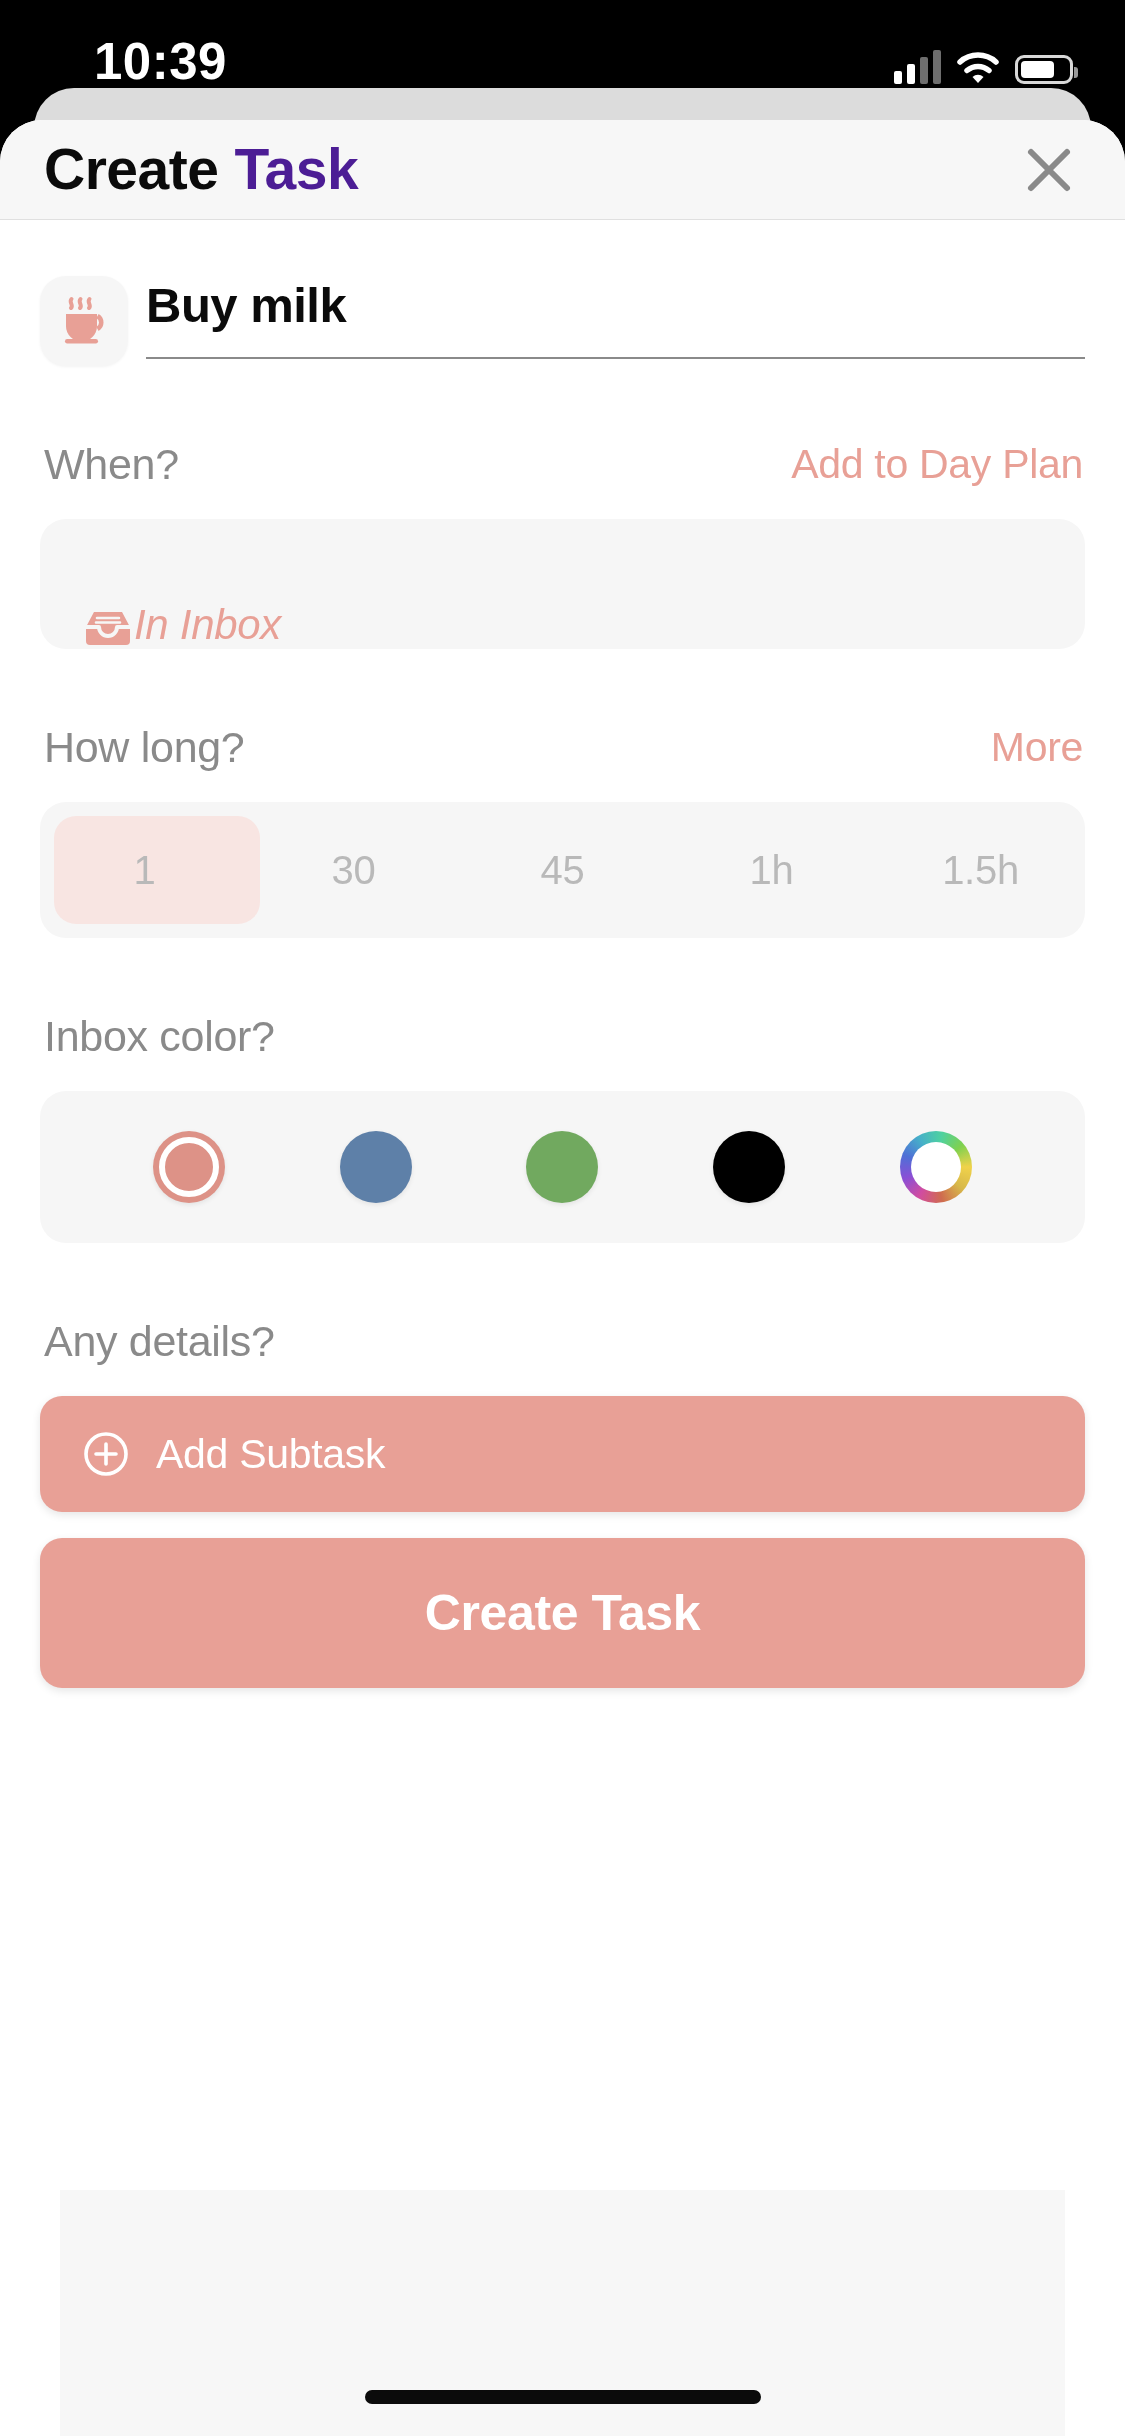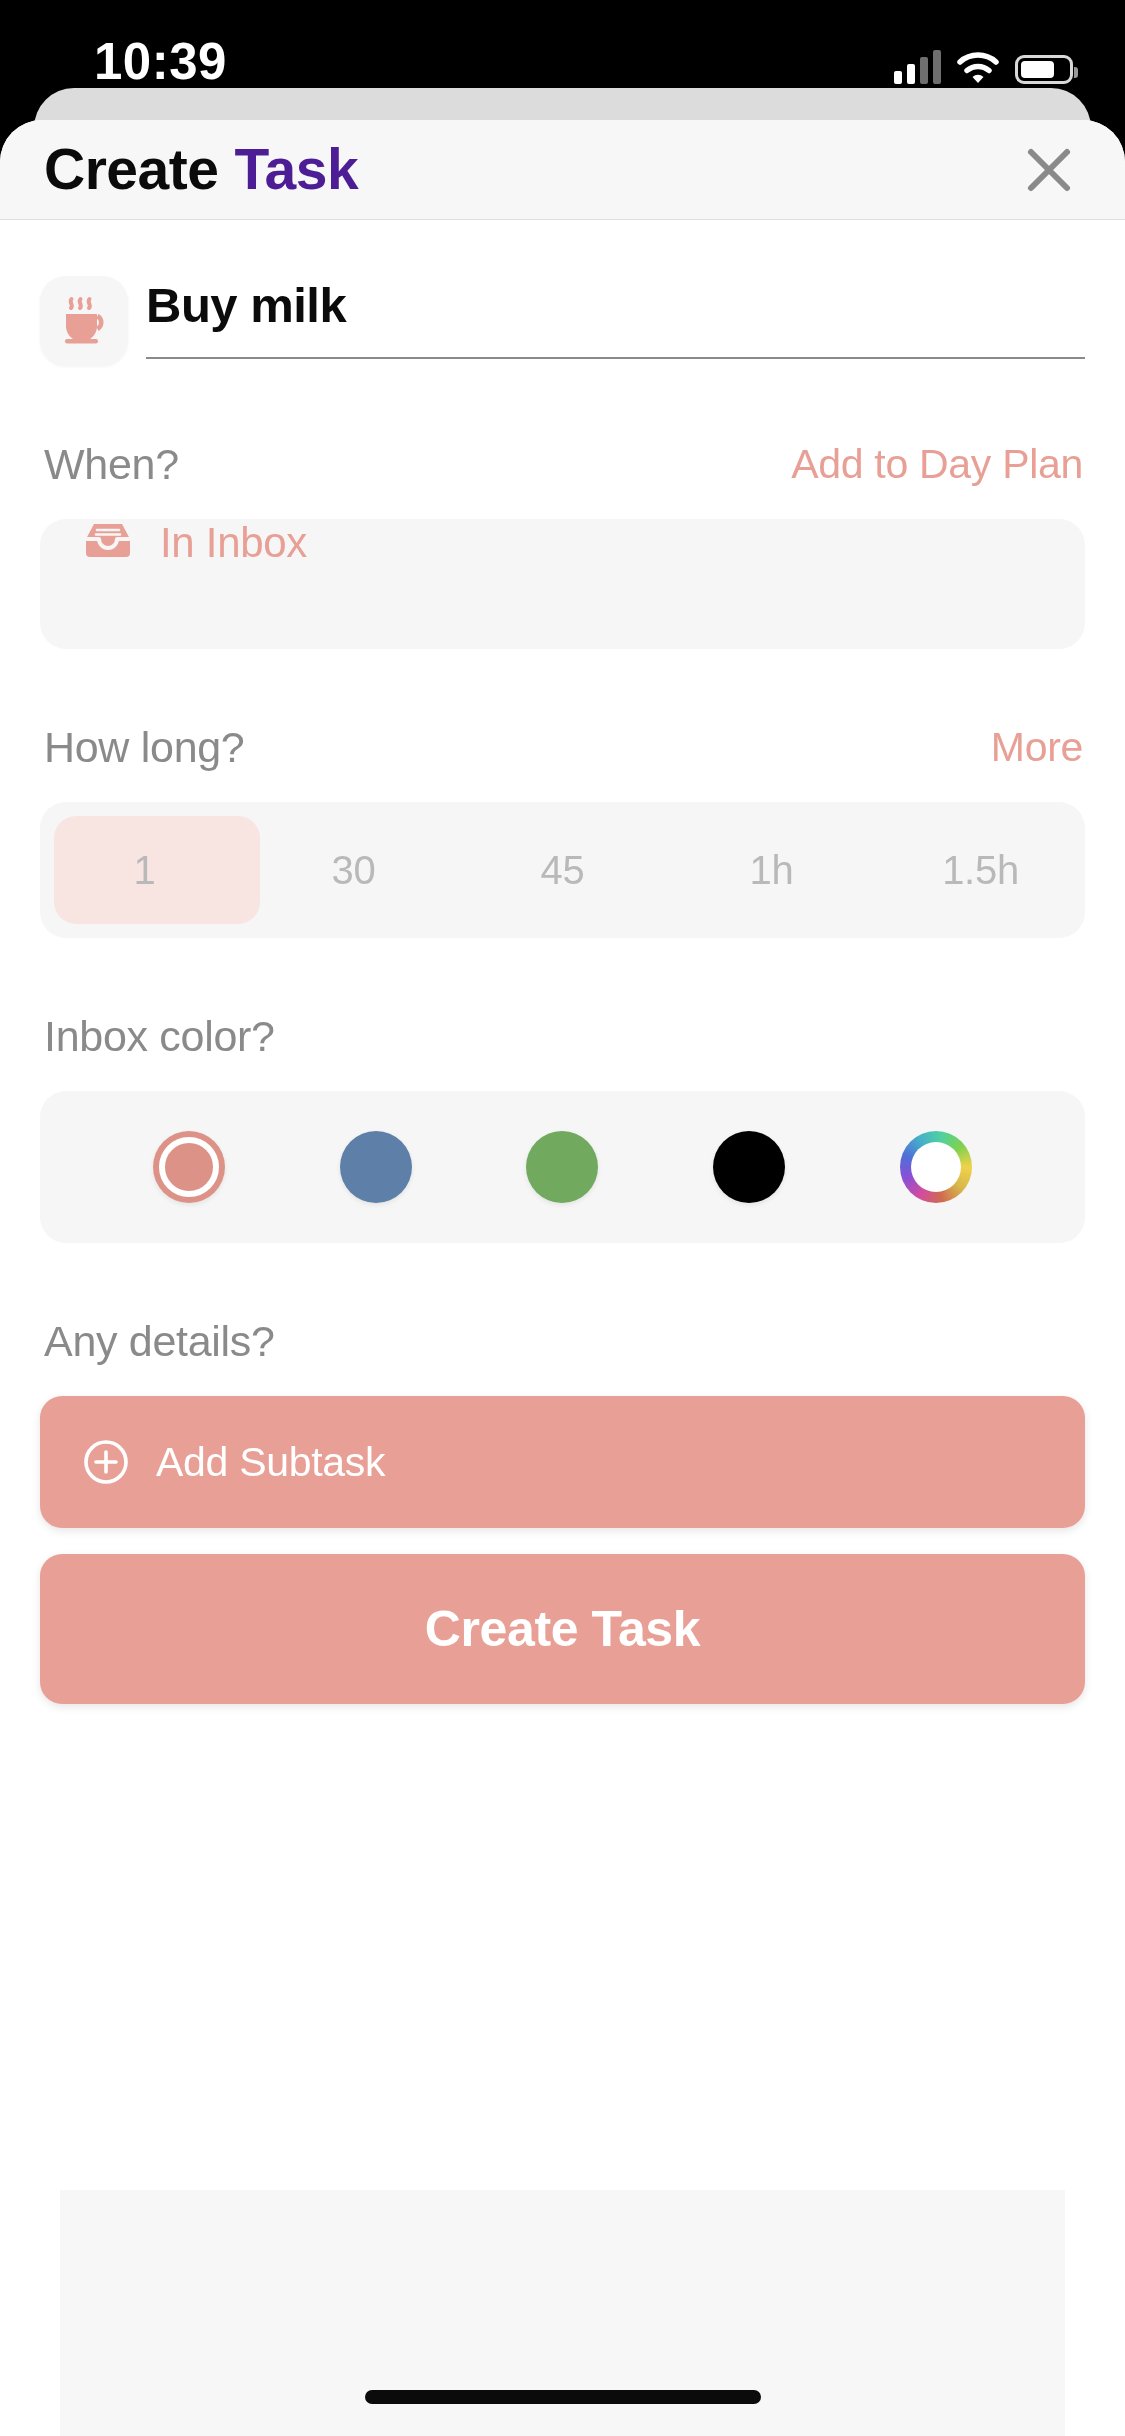--- a/index.html
+++ b/index.html
@@ -93,21 +93,21 @@
   }
   .section-label{ font-size:43px; color:#8a8a8a; font-weight:400; letter-spacing:-0.3px; }
   .section-action{ font-size:41px; color:#e8a096; font-weight:400; letter-spacing:-0.3px; }
 
   .panel{
     margin-top:30px; background:#f6f6f6; border-radius:26px;
   }
 
   
   .when-row{
-    height:130px; display:flex; align-items:flex-start; gap:26px; padding-left:42px;
+    height:130px; display:flex; align-items:flex-end; padding-left:42px;font-style:italic;
   }
   .when-text{ font-size:42px; color:#e8a096; font-weight:500; letter-spacing:-0.3px; }
 
   
   .duration-track{
     position:relative; height:136px; display:flex; align-items:center;
     border-radius:26px; overflow:visible;
   }
   .dur-fill{
     position:absolute; left:14px; top:14px; height:108px; width:206px;
@@ -151,21 +151,21 @@
     content:""; position:absolute; left:11px; top:11px; right:11px; bottom:11px;
     background:#fff; border-radius:50%;
   }
 
   
   .btn-primary{
     margin-top:30px; background:#e8a096; border-radius:22px;
     display:flex; align-items:center; color:#fff;
     box-shadow:0 3px 9px rgba(0,0,0,.10);
   }
-  .btn-subtask{ height:132px; padding-left:42px; gap:26px; }
+  .btn-subtask{ height:116px; padding-left:42px; gap:26px; }
   .btn-subtask .lbl{ font-size:41px; font-weight:500; letter-spacing:-0.3px; }
   .btn-create{
     height:150px; justify-content:center; margin-top:26px;
     position:relative; z-index:4;
   }
   .btn-create .lbl{ font-size:50px; font-weight:700; letter-spacing:-0.4px; }
 
   .footer-strip{
     position:absolute; left:60px; right:60px; bottom:0; top:2070px;
     background:#f7f7f7; z-index:1;

